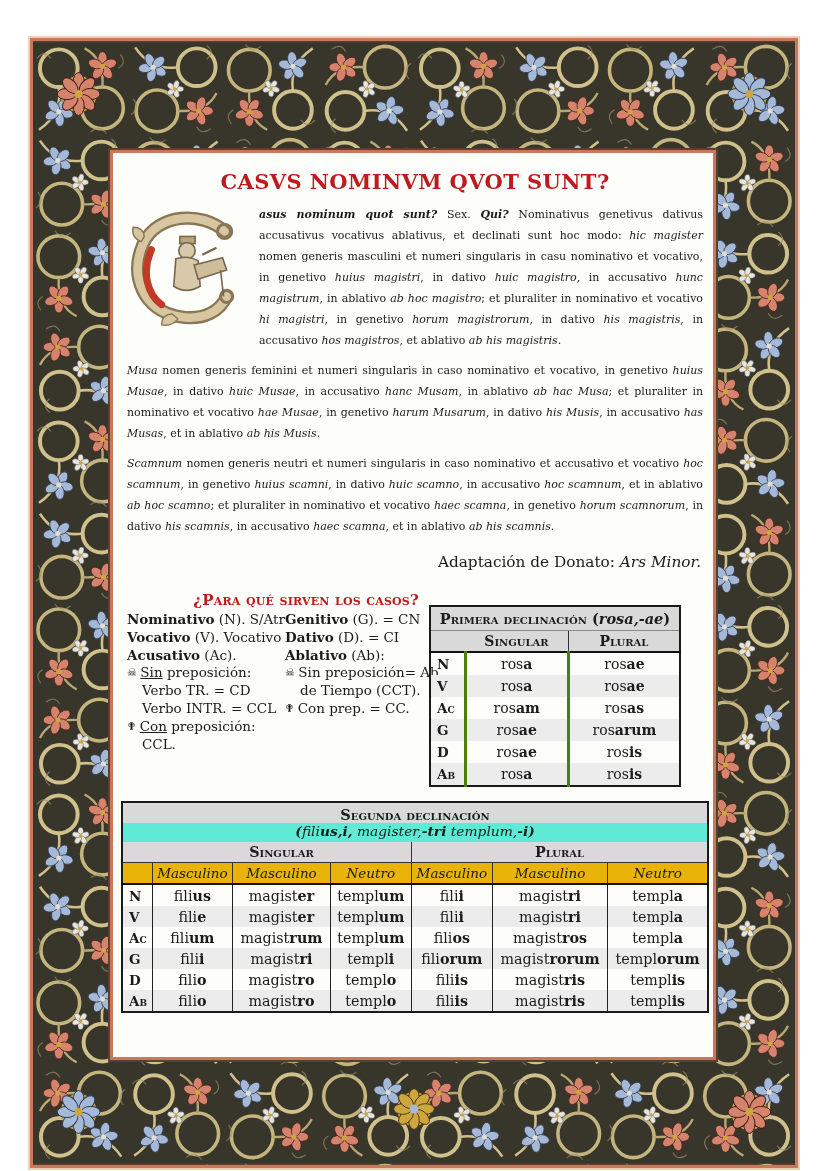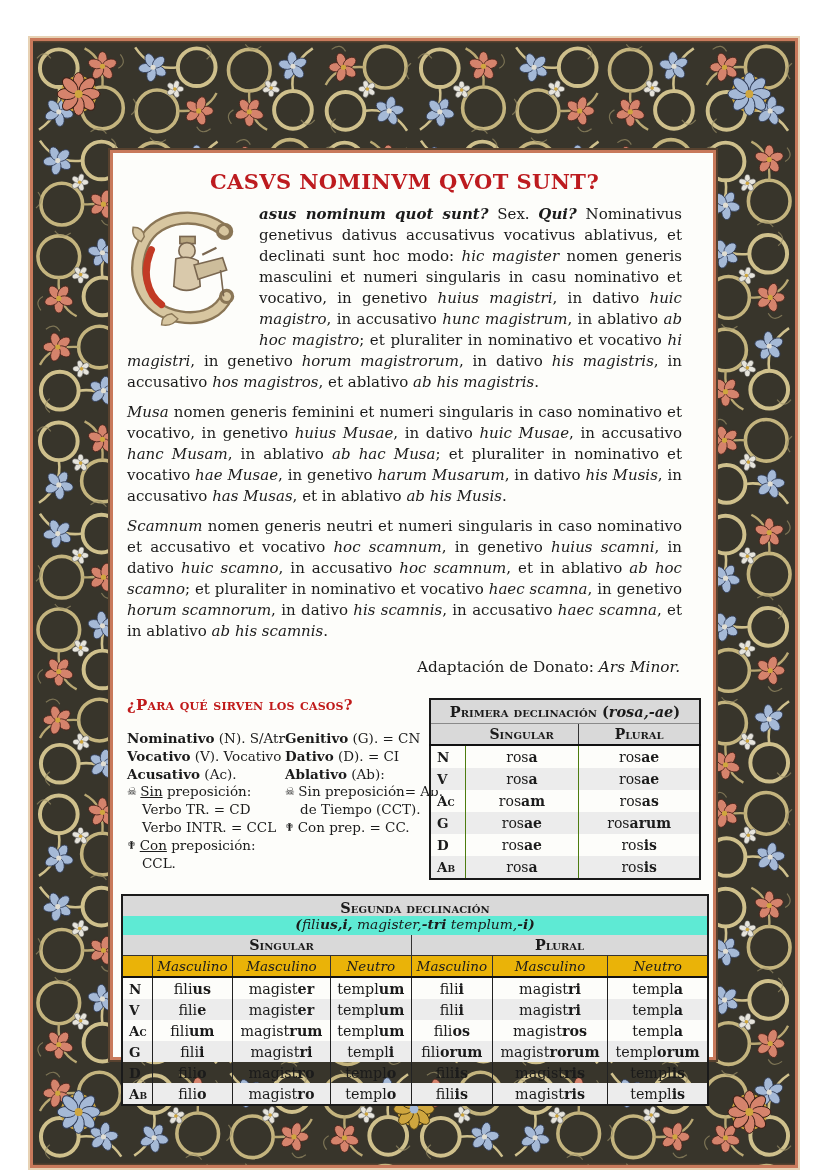--- a/index.html
+++ b/index.html
@@ -8,63 +8,63 @@
 
   
   .frame{position:absolute;left:30px;top:38px;width:768px;height:1130px;background:#38352b;
          border:3px solid #c8795b;box-sizing:border-box;
          box-shadow:inset 0 0 0 2px #58422f, 0 0 0 2px #e7d2b4;}
   .frame svg{position:absolute;left:0;top:0;width:100%;height:100%;display:block;}
 
   
   .content{position:absolute;left:110px;top:150px;width:606px;height:910px;background:#fdfdfa;
            border:3px solid #c8795b;box-sizing:border-box;box-shadow:0 0 0 2px #58422f;
-           padding:10px 29px 0 12px;z-index:2;}
+           padding:10px 8px 0 12px;z-index:2;}
 
   h1.title{margin:6px 0 10px 0;text-align:center;color:#bd1b1f;font-size:21px;
            font-weight:bold;letter-spacing:.4px;}
 
-  .para{font-size:15px;line-height:21px;text-align:justify;margin:0 2px 9px 2px;}
+  .para{font-size:11px;line-height:21px;text-align:justify;margin:0 2px 9px 2px;}
   .s-i{font-style:italic;}
   .s-b{font-weight:bold;}
   .s-bi{font-weight:bold;font-style:italic;}
   .s-u{text-decoration:underline;}
   .s-g{font-family:"DejaVu Sans", sans-serif;font-size:11px;position:relative;top:-1px;}
 
   .dropcap{float:left;width:122px;height:124px;margin:3px 10px 2px 0;}
   .dropcap svg{width:100%;height:100%;display:block;}
 
   .attribution{text-align:right;font-size:15.3px;margin:16px 4px 18px 0;}
 
   
   .mid-row{display:flex;gap:10px;align-items:flex-start;margin:2px 0 0 2px;}
   .casos{width:292px;flex:none;}
-  .casos h2{margin:2px 0 16px 0;color:#c01a1a;font-size:15px;font-weight:bold;
-            font-variant:small-caps;letter-spacing:.2px;}
+  .casos h2{margin:2px 0 2px 0;color:#c01a1a;font-size:15px;font-weight:bold;
+            font-variant:small-caps;letter-spacing:.2px;text-align:right;}
   .casos-cols{display:flex;gap:8px;font-size:13.5px;line-height:1.32;}
   .casos-col{width:150px;}
   .case-line{white-space:nowrap;}
   .case-line.ind{padding-left:15px;}
 
   
   table{border-collapse:collapse;}
   th,td{padding:1px 4px;}
   .sc{font-variant:small-caps;font-weight:bold;}
 
-  .t1{width:272px;flex:none;border:2px solid #1a1a1a;font-size:14px;margin-top:4px;}
+  .t1{width:252px;flex:none;border:2px solid #1a1a1a;font-size:14px;margin-top:16px;}
   .t1 .t-title{background:#d9d9d9;text-align:center;font-variant:small-caps;font-weight:bold;
                font-size:14.5px;border-bottom:1px solid #8a8a8a;padding:3px 2px;}
   .t1 .t-title .s-i,.t1 .t-title .s-bi{font-variant:normal;}
   .t1 .t-sub th{background:#d9d9d9;font-variant:small-caps;font-weight:bold;text-align:center;
                 border-bottom:2px solid #111;padding:2px;}
   .t1 .t-sub th.h2c{border-left:1px solid #333;}
   .t1 td{height:20px;text-align:center;}
   .t1 td.case,.t2 td.case{font-weight:bold;font-variant:small-caps;text-align:left;
                           padding-left:6px;font-size:13.5px;}
-  .t1 td.v{border-left:1px solid #4d7c0f;}
+  .t1 td.v{border-left:3px solid #4d7c0f;}
   .t1 tbody tr:nth-child(even),.t2 tbody tr:nth-child(even){background:#ececec;}
 
   .t2{width:588px;margin:14px 0 0 -4px;border:2px solid #1a1a1a;font-size:14.3px;}
   .t2 .t2-title{background:#d9d9d9;text-align:center;font-size:14.5px;padding:3px 0 0 0;}
   .t2 .t2-sub{background:#5eead4;text-align:center;font-size:13.8px;padding:0 0 3px 0;font-weight:normal;}
   .t2 .t2-groups th{background:#d9d9d9;padding:2px;}
   .t2 .t2-groups .grp{font-variant:small-caps;font-weight:bold;text-align:center;
                       border-bottom:1px solid #333;}
   .t2 .t2-groups .grp2{border-left:1px solid #333;}
   .t2 .t2-genders th{background:#eab308;font-style:italic;font-weight:normal;font-size:13.5px;

